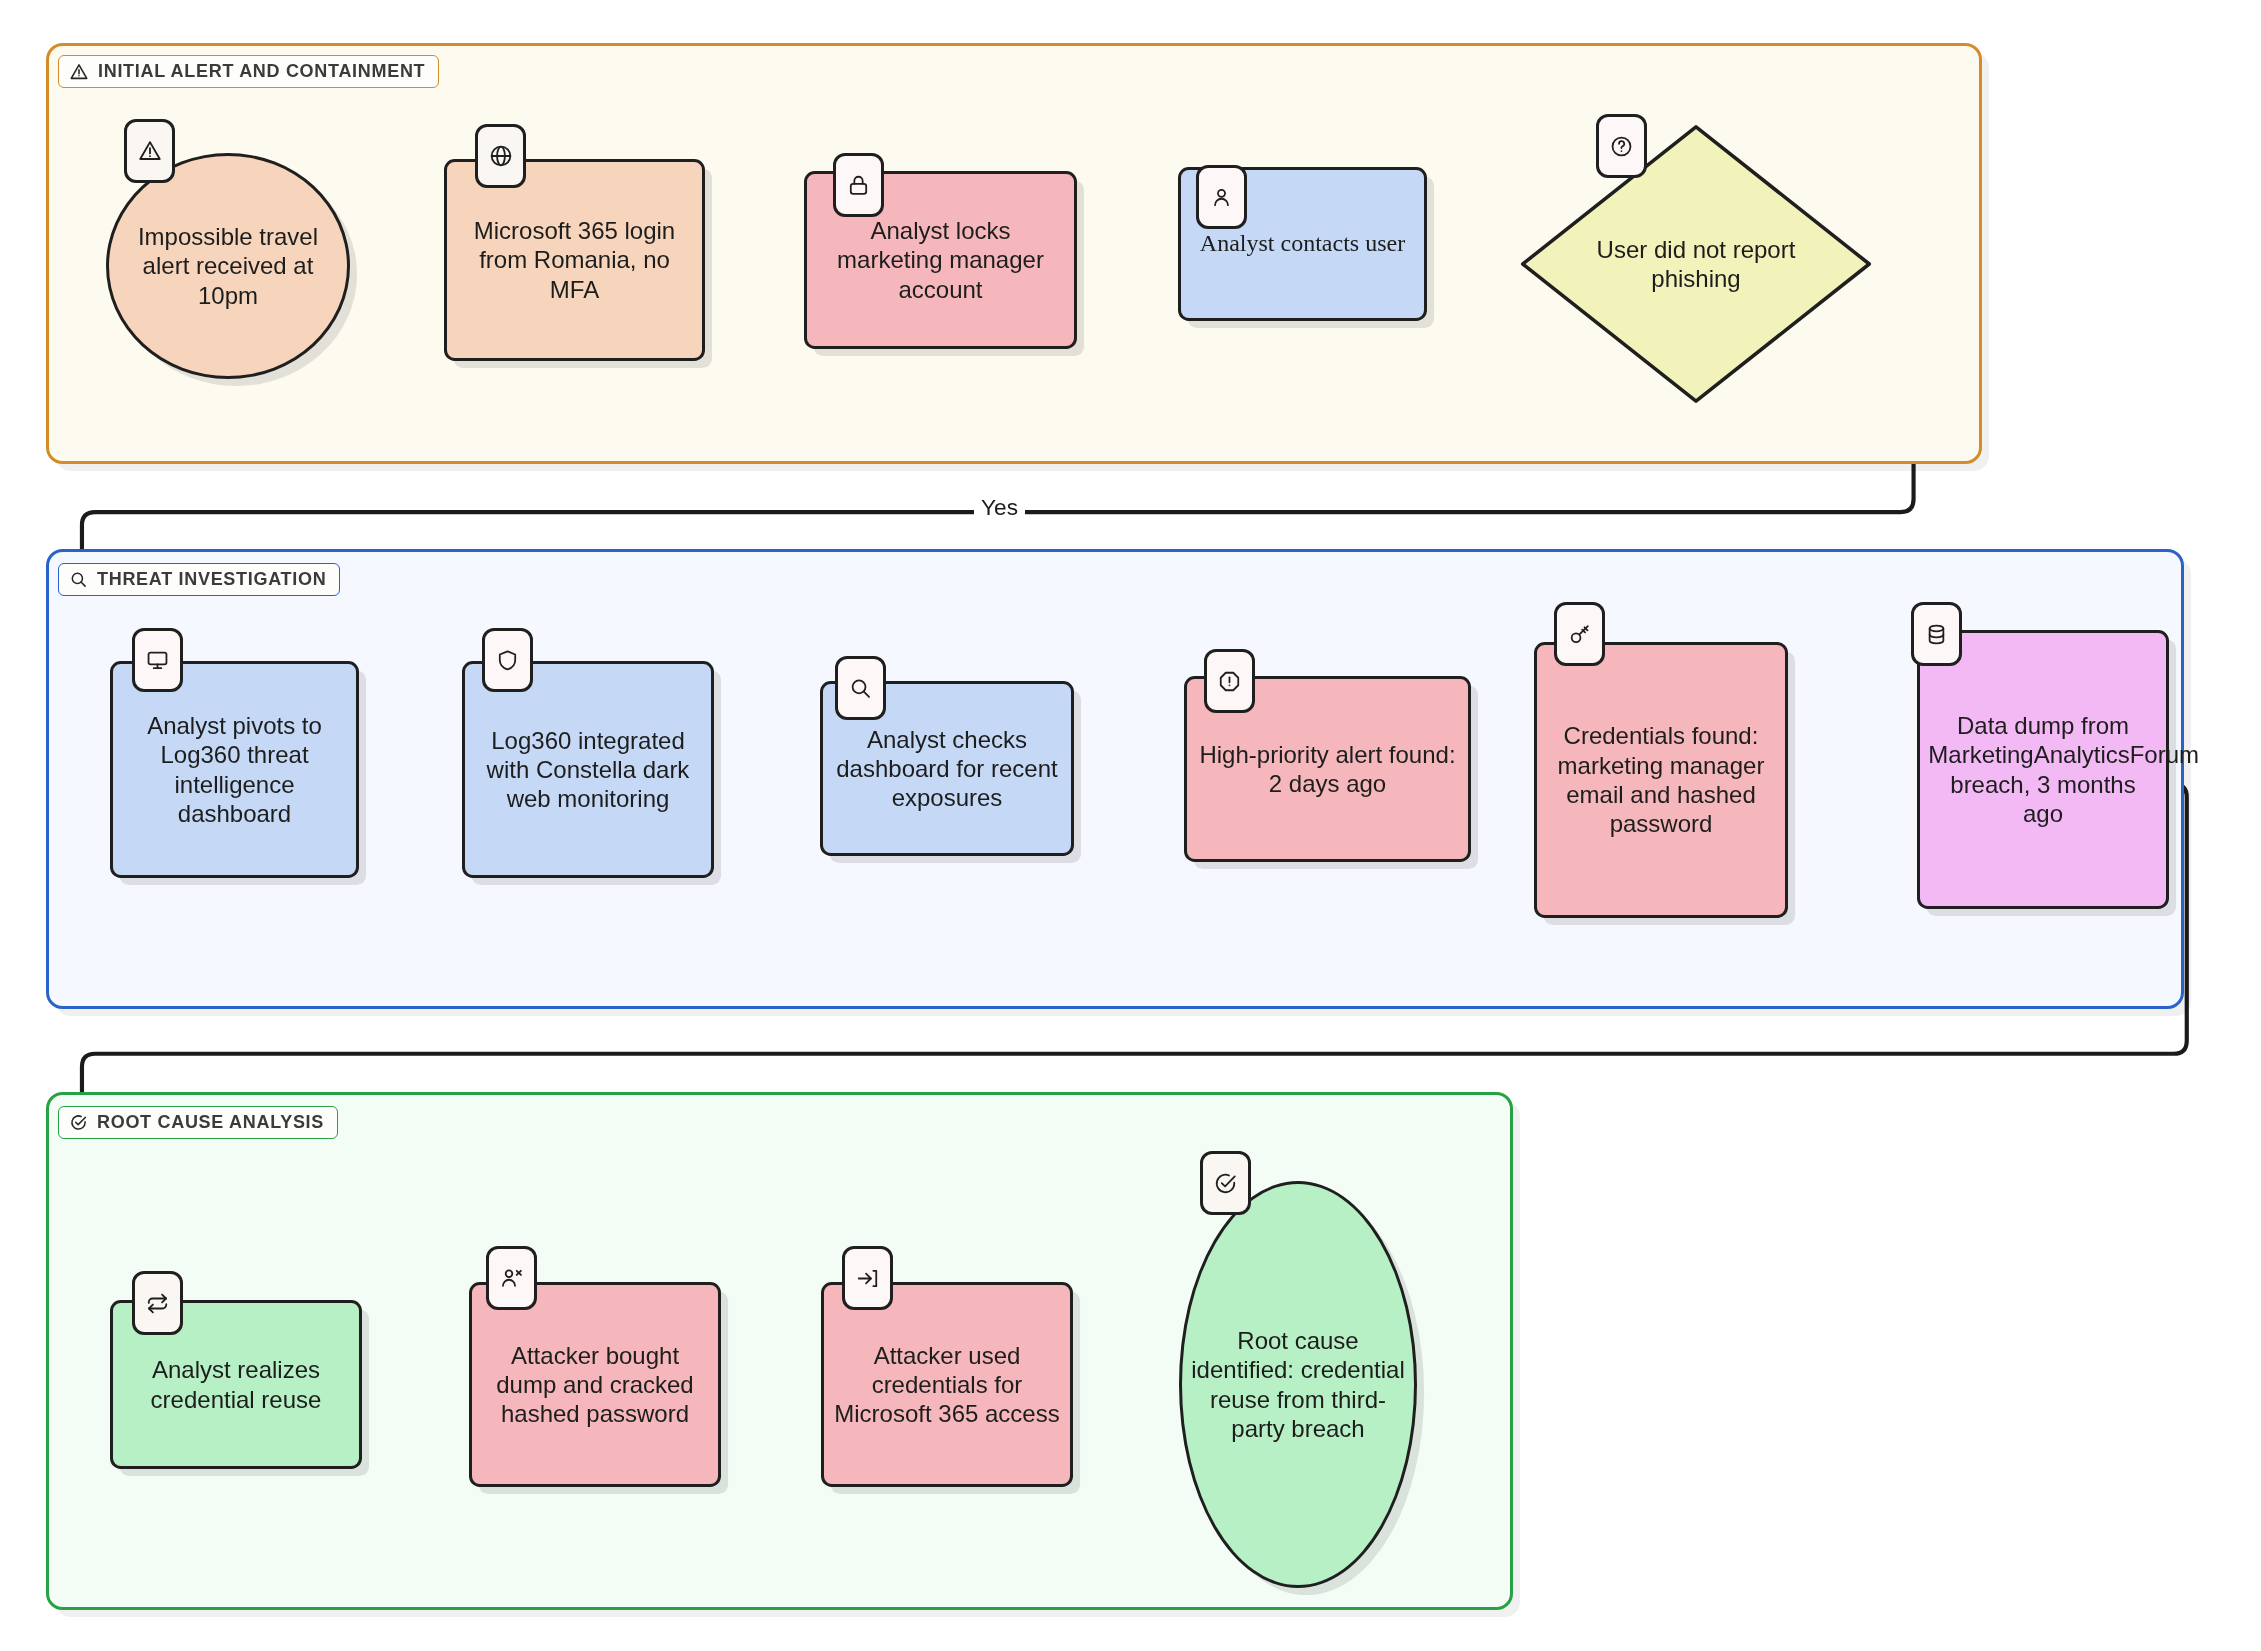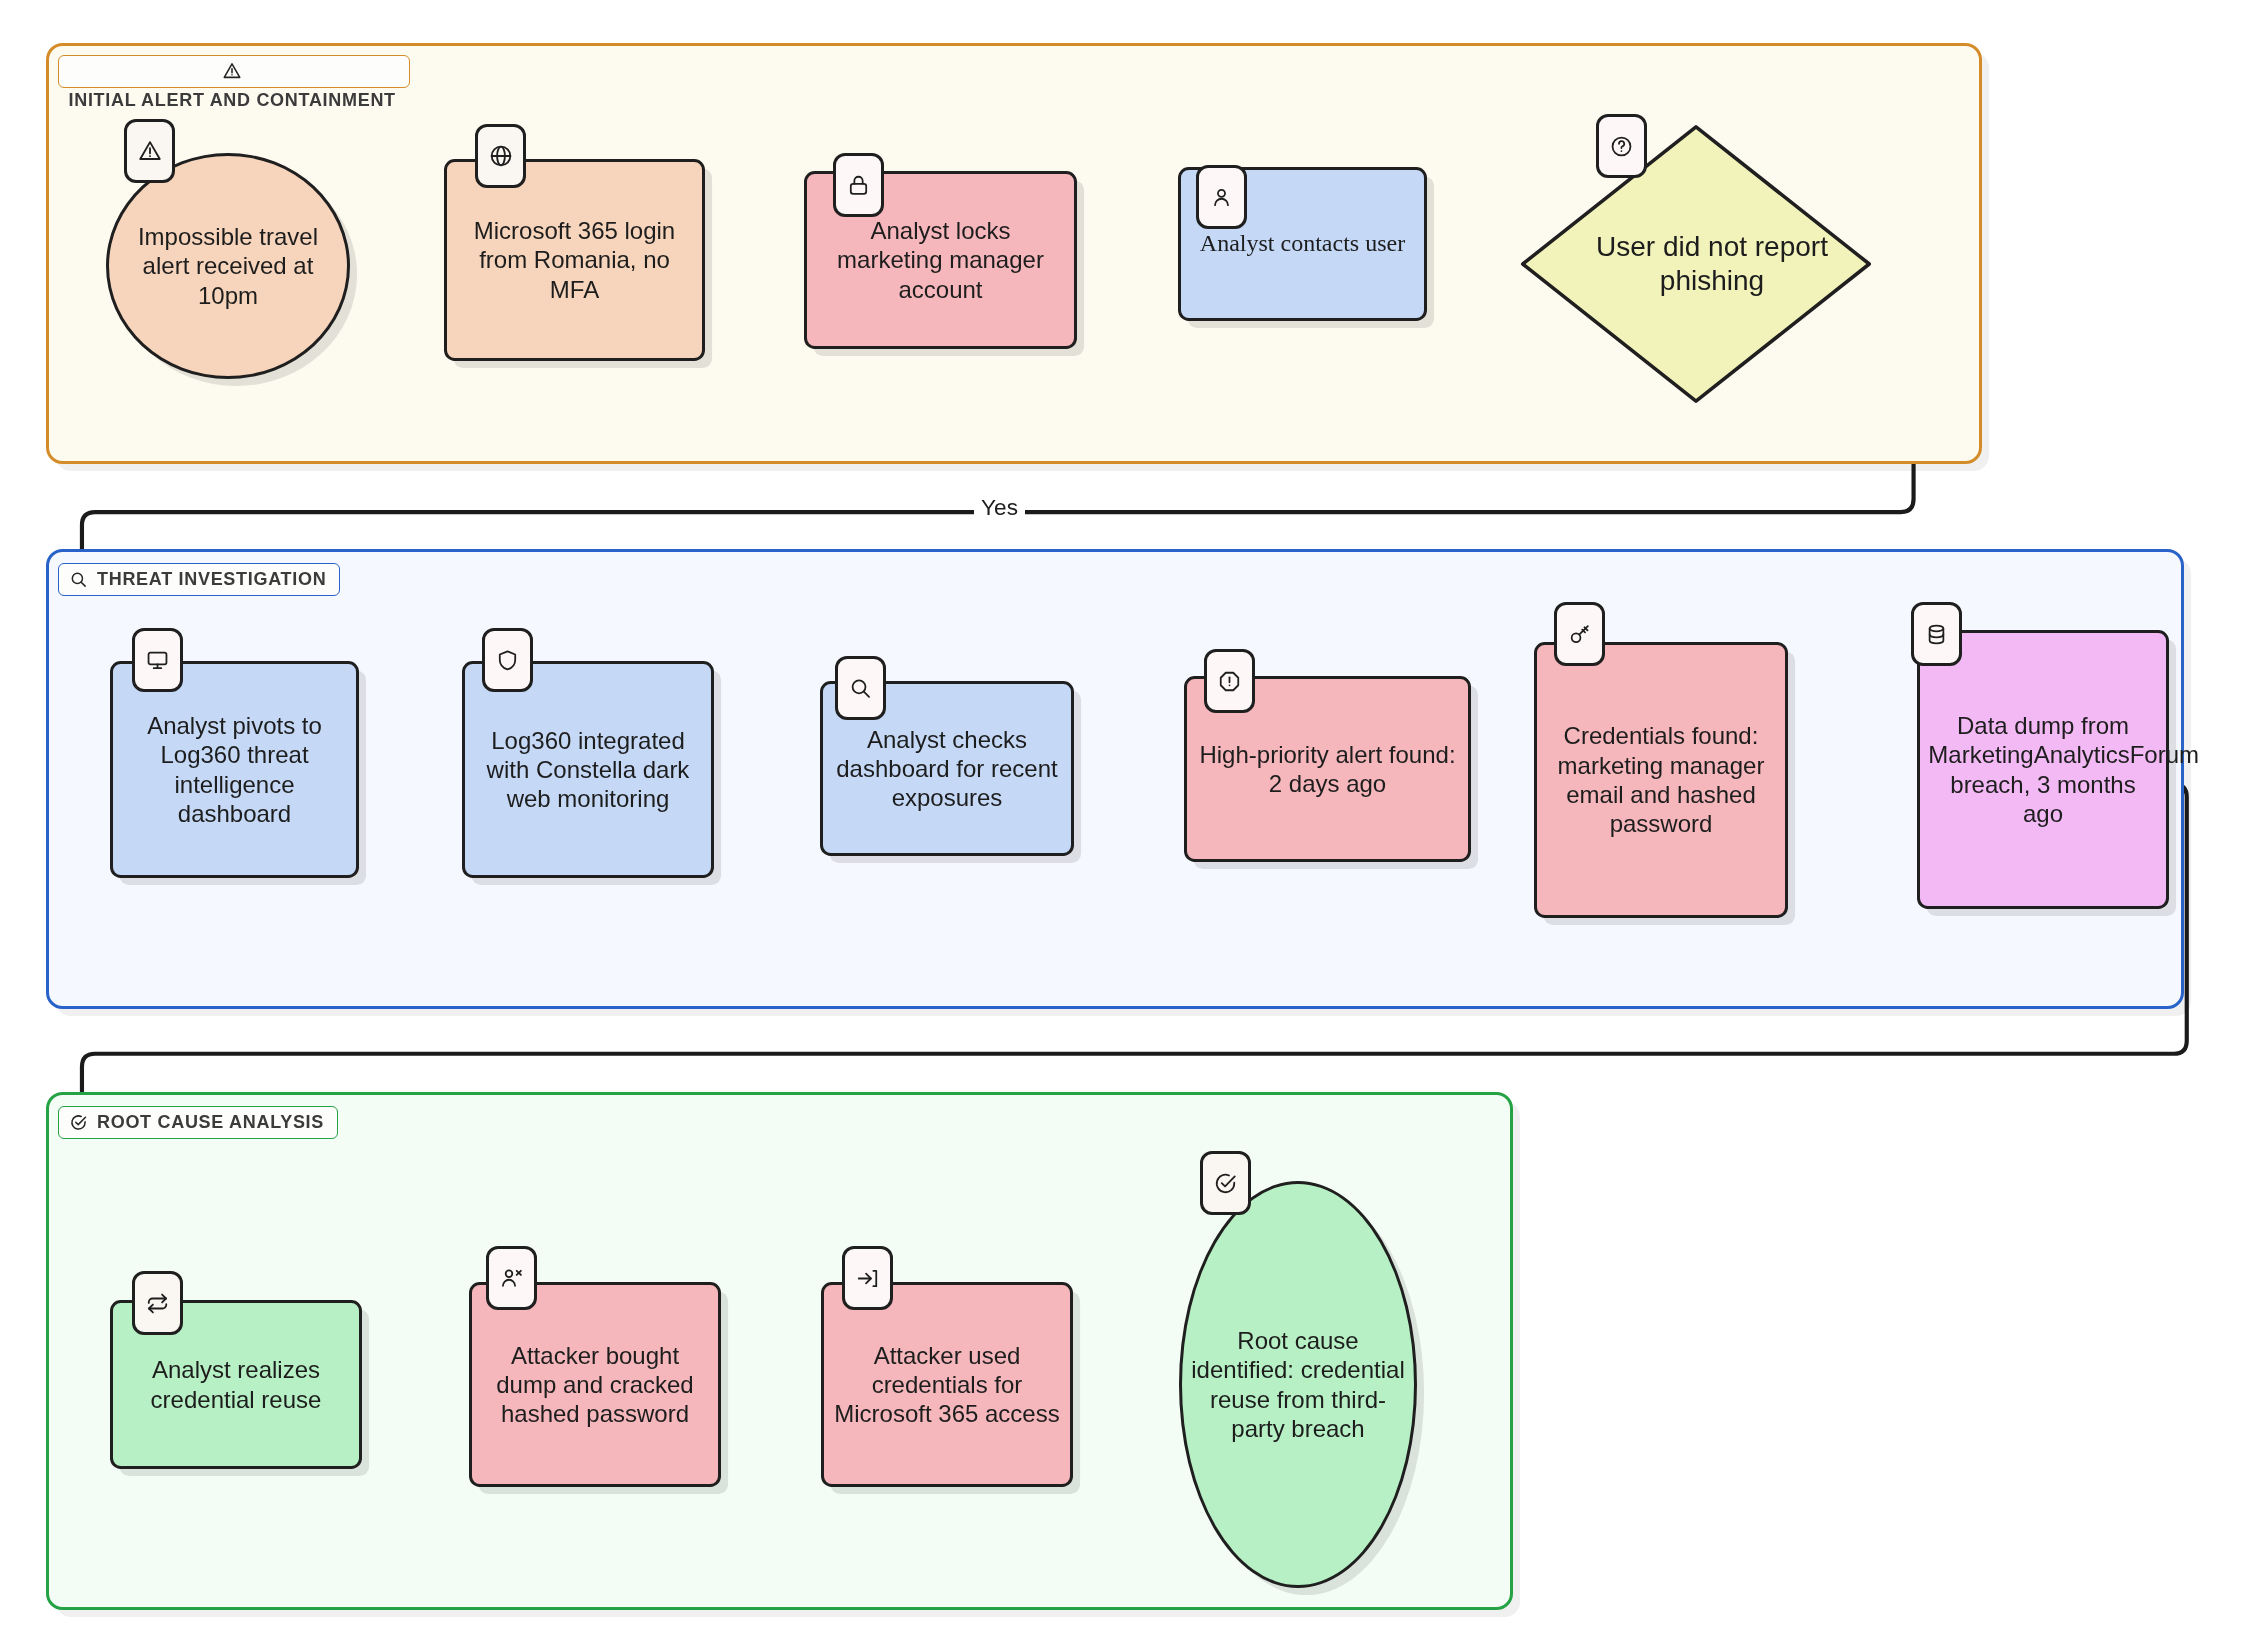--- a/index.html
+++ b/index.html
@@ -35,23 +35,23 @@
 
   
   .f-peach  {background:#f7d5bc;}
   .f-pink   {background:#f5b7bb;}
   .f-blue   {background:#c5d9f7;}
   .f-purple {background:#f3b9f5;}
   .f-green  {background:#b6f0c4;}
 
   
   .diamond{position:absolute;}
-  .diamond .dlabel{position:absolute;left:16px;top:0;width:100%;height:100%;
+  .diamond .dlabel{position:absolute;left:0;top:0;width:100%;height:100%;
       display:flex;align-items:center;justify-content:center;text-align:center;
-      font-size:28px;line-height:1.22;color:#1d1d1d;padding:0 42px;box-sizing:border-box;}
+      font-size:24px;line-height:1.22;color:#1d1d1d;padding:0 42px;box-sizing:border-box;}
 
   
   .badge{position:absolute;width:45px;height:58px;border:3.6px solid #1f1f1f;border-radius:12px;
          background:#fdf7f7;display:flex;align-items:center;justify-content:center;z-index:40;}
   .badge.warmbg{background:#faf6f1;}
   .badge svg{display:block;}
 
   
   .elabel{position:absolute;background:#ffffff;font-size:22.6px;color:#1d1d1d;
           padding:1.2px 7.1px;line-height:1.1;z-index:30;}
@@ -84,21 +84,21 @@
       <path d="M1208,2330 L1370,2330"></path>
       <path d="M1812,2330 L1975,2330"></path>
 
       <path d="M3152,443 L3200,443 Q3222,443 3222,465 L3222,840 Q3222,862 3200,862 L160,862 Q138,862 138,884 L138,1273 Q138,1295 160,1295 L180,1295"></path>
 
       <path d="M3630,1320 L3660,1320 Q3682,1320 3682,1342 L3682,1752 Q3682,1774 3660,1774 L160,1774 Q138,1774 138,1796 L138,2308 Q138,2330 160,2330 L182,2330"></path>
     </g>
   </svg>
 
   <div class="sg alert" style="left:46px;top:43px;width:1936px;height:421px;"></div>
-  <div class="sg-label alert" style="left:58px;top:55px;flex-direction:column;">
+  <div class="sg-label alert" style="left:58px;top:55px;">
     <span>
       <svg width="20" height="20" viewBox="0 0 24 24" fill="none" stroke="#262626" stroke-width="1.9" stroke-linecap="round" stroke-linejoin="round">
         <path d="M12 3.5 L21.3 19.6 H2.7 Z"></path>
           <line x1="12" y1="9.2" x2="12" y2="14"></line>
           <circle cx="12" cy="16.6" r="0.9" fill="#262626" stroke="none"></circle>
       </svg>
     </span>
     <span>INITIAL ALERT AND CONTAINMENT</span>
   </div>
 

